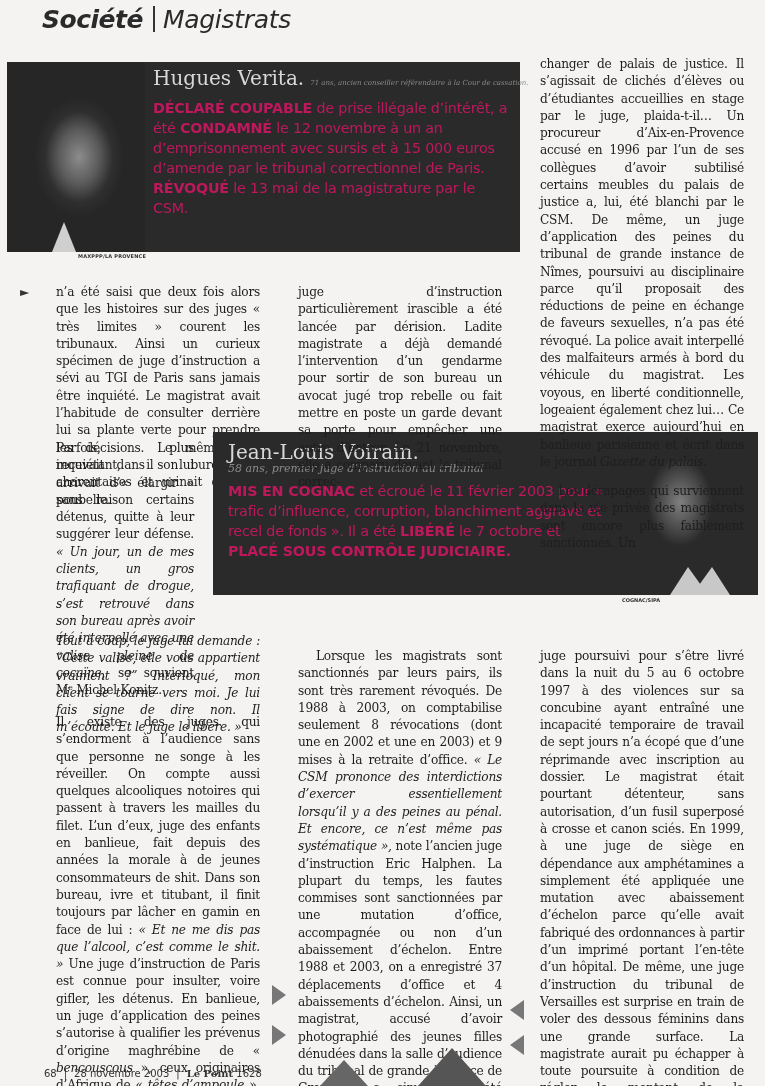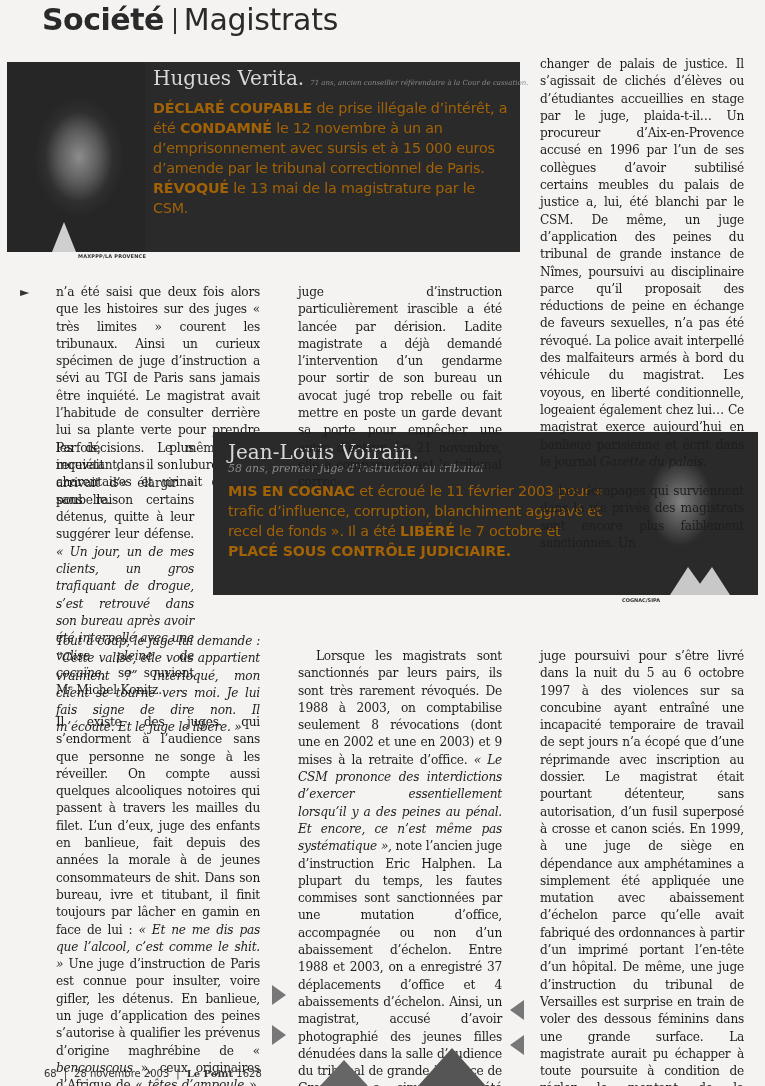--- a/index.html
+++ b/index.html
@@ -3,22 +3,22 @@
 <meta charset="utf-8">
 <style>
   html, body { margin: 0; padding: 0; }
   body {
     width: 765px; height: 1086px; overflow: hidden; position: relative;
     background: #f4f3f1; color: #1f1f1f;
     font-family: "DejaVu Serif", serif;
   }
   .header {
     position: absolute; left: 42px; top: 2px; height: 36px;
-    font-family: "DejaVu Sans", sans-serif; font-size: 30px; line-height: 36px;
-    color: #2a2a2a; white-space: nowrap;
+    font-family: "DejaVu Sans", sans-serif; font-size: 25px; line-height: 36px;
+    color: #2a2a2a; white-space: nowrap; font-style: italic;
   }
   .header .section { font-weight: bold; letter-spacing: -0.5px; }
   .header .sep { display: inline-block; width: 2px; height: 26px; background: #333; vertical-align: -4px; margin: 0 8px 0 10px; }
   .header .topic { font-weight: normal; letter-spacing: -0.3px; }
 
   
   .box1 {
     position: absolute; left: 7px; top: 62px; width: 513px; height: 190px;
     background: #2a2a2a;
   }
@@ -31,21 +31,21 @@
     position: absolute; left: 78px; top: 253px; font-family: "DejaVu Sans", sans-serif;
     font-size: 5px; font-weight: bold; color: #333; letter-spacing: 0.2px;
   }
   .box-content1 { position: absolute; left: 153px; top: 66px; width: 360px; }
   .name {
     font-family: "DejaVu Serif", serif; font-size: 20px; color: #d8d8d8; white-space: nowrap;
   }
   .name .sub { font-size: 7px; font-style: italic; color: #8a8a8a; margin-left: 6px; }
   .subline { font-size: 11px; font-style: italic; color: #8a8a8a; font-family: "DejaVu Serif", serif; line-height: 9px; }
   .box-body {
-    font-family: "DejaVu Sans", sans-serif; font-weight: bold; color: #a16207;
+    font-family: "DejaVu Sans", sans-serif; font-weight: bold; color: #be185d;
     font-size: 14.3px; line-height: 20px; margin-top: 8px; letter-spacing: -0.2px;
   }
 
   .box2 {
     position: absolute; left: 213px; top: 432px; width: 545px; height: 163px;
     background: #2a2a2a;
   }
   .photo2 {
     position: absolute; left: 600px; top: 432px; width: 158px; height: 163px;
     background: radial-gradient(ellipse 40px 55px at 80px 70px, #7f7f7f 0%, #4a4a4a 50%, #2a2a2a 80%);

